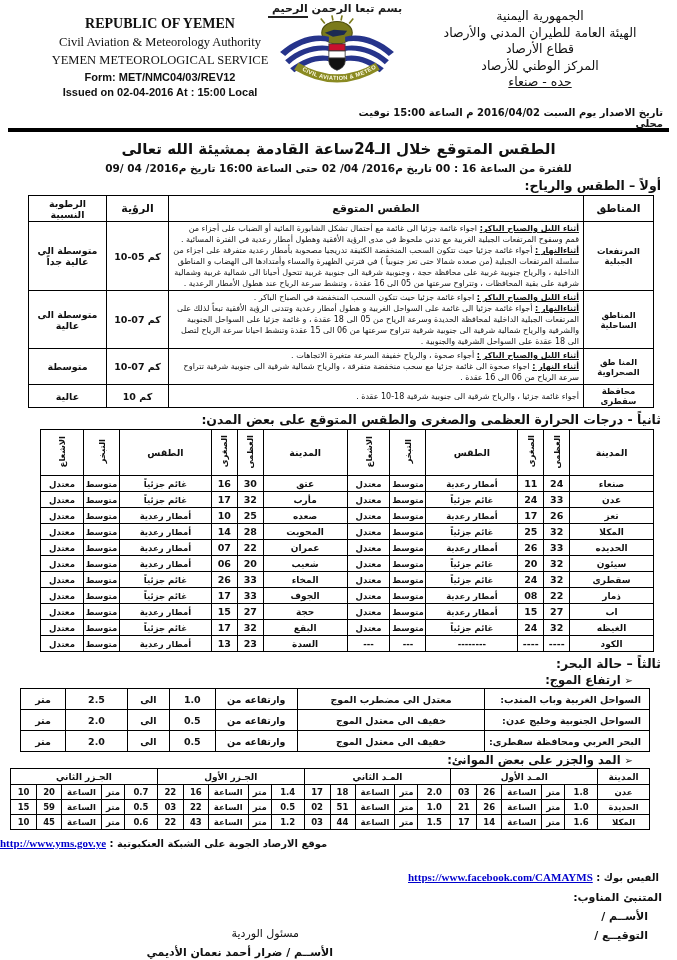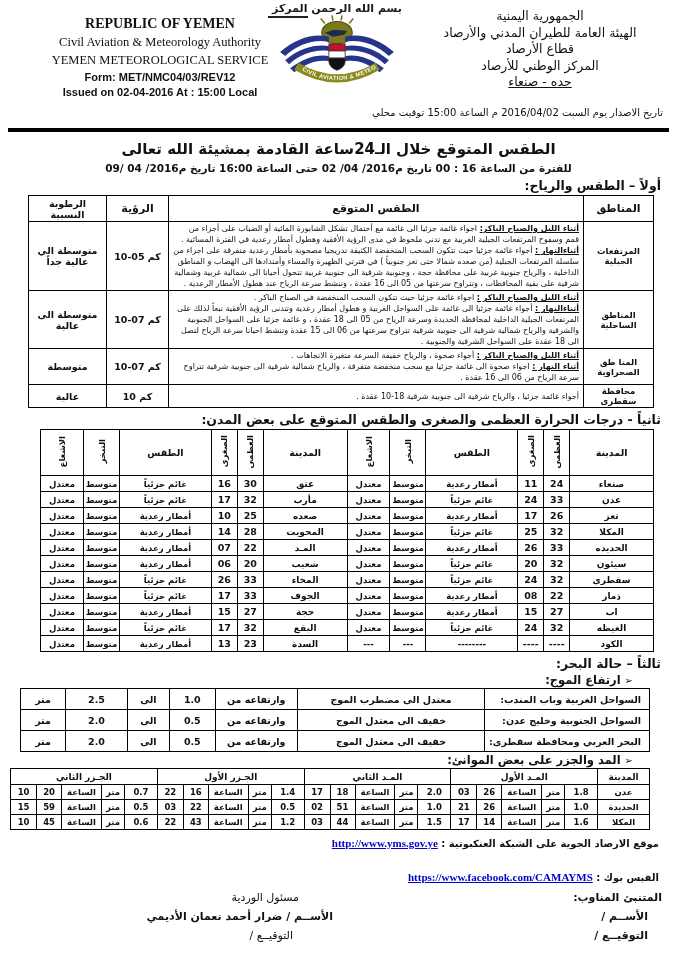--- a/index.html
+++ b/index.html
@@ -17,21 +17,21 @@
   .eng .l1 { font-size:14px; font-weight:bold; margin-bottom:3px; }
   .eng .l2,.eng .l3,.eng .l4 { font-size:12.5px; margin-bottom:3px; }
   .eng .lf,.eng .li { font-family:"Liberation Sans", sans-serif; font-size:11px; font-weight:bold; margin-bottom:3px; }
   .logo-zone { position:absolute; left:270px; top:2px; width:134px; text-align:center; }
   .bismillah { font-size:11px; font-weight:bold; color:#1a1a1a; direction:rtl; white-space:nowrap; }
   .bism-line { position:absolute; left:-2px; top:14px; width:40px; height:2px; background:#222; }
   .ara { position:absolute; right:8px; top:8px; width:258px; direction:rtl; text-align:center;
          font-weight:normal; font-size:12.5px; line-height:16.5px; }
   .ara .l5 { text-decoration:underline; }
   .issued-ar { position:absolute; right:14px; top:107px; width:330px; direction:rtl;
-               text-align:right; font-size:10px; font-weight:normal; }
+               text-align:right; font-size:10px; font-weight:bold; }
   .rule { position:absolute; left:8px; right:8px; top:128px; height:4px; background:#000; }
 
   
   .title { direction:rtl; text-align:center; font-weight:bold; font-size:15px; margin-top:4px; }
   .subtitle { direction:rtl; text-align:center; font-weight:bold; font-size:10.5px; margin-top:4px; }
   .ltr { direction:ltr; unicode-bidi:embed; display:inline-block; }
   .sec-head { direction:rtl; text-align:right; font-weight:bold; font-size:12.5px; margin:4px 16px 2px 0; }
 
   
   table { border-collapse:collapse; direction:rtl; }
@@ -66,48 +66,48 @@
   .t3 { width:630px; margin:1px 0 1px 20px; font-size:9.5px; }
   .t3 td { height:21px; font-weight:bold; text-align:center; padding:0 3px; }
   .t3 .wlabel { text-align:right; padding-right:8px; }
 
   
   .t4 { width:640px; margin:1px 0 0 10px; font-size:8.5px; }
   .t4 th { height:16px; font-weight:bold; font-size:9px; padding:0 1px; }
   .t4 td { height:15px; font-weight:bold; text-align:center; padding:0 1px; }
 
   
-  .site-line { direction:rtl; text-align:right; margin:7px 18px 0 0; font-size:10px; font-weight:bold;padding-left:36px; }
+  .site-line { direction:rtl; text-align:left; margin:7px 18px 0 0; font-size:10px; font-weight:bold; }
   .fb-line { direction:rtl; text-align:right; margin:22px 18px 0 0; font-size:10px; font-weight:bold; }
   a.doc-link { color:#0000cc; text-decoration:underline; font-family:"Liberation Serif", serif; font-size:11px; font-weight:bold; }
   .sign-r { position:absolute; right:15px; top:888px; width:210px; direction:rtl; text-align:right;
             font-size:11px; font-weight:bold; line-height:19px; }
   .sign-r .ind { margin-right:14px; }
   .sign-l { position:absolute; left:118px; top:888px; width:215px; direction:rtl; text-align:right;
             font-size:11px; line-height:19px; }
-  .sign-l .t { margin-right:34px; font-weight:normal; }
+  .sign-l .t { margin-right:34px; font-weight:normal;margin-top:36px; }
   .sign-l .n { font-weight:bold; }
   .sign-l .s { margin-right:40px; font-weight:normal; }
 </style>
 </head>
 <body>
 
 <div class="page">
 
   <div class="header-zone">
     <div class="eng">
       <div class="l1">REPUBLIC OF YEMEN</div>
       <div class="l2">Civil Aviation &amp; Meteorology Authority</div>
       <div class="l3">YEMEN METEOROLOGICAL SERVICE</div>
       <div class="lf">Form: MET/NMC04/03/REV12</div>
       <div class="li">Issued on  02-04-2016  At : 15:00  Local</div>
     </div>
 
     <div class="logo-zone">
-      <div class="bismillah">بسم الله الرحمن المركز</div>
+      <div class="bismillah">بسم تبعا الرحمن الرحيم</div>
       <div class="bism-line"></div>
       <svg width="122" height="74" viewBox="0 0 120 72">
 
         <g stroke="#7a7a1b" stroke-width="1.6">
           <line x1="48" y1="8" x2="44" y2="3"></line>
             <line x1="56" y1="5" x2="55" y2="0"></line>
           <line x1="64" y1="5" x2="65" y2="0"></line>
             <line x1="72" y1="8" x2="76" y2="3"></line>
         </g>
 
@@ -308,21 +308,21 @@
           <td class="sm">متوسط</td>
           <td class="sm">معتدل</td>
         </tr>
         <tr>
           <td class="city">الحديده</td>
           <td class="num" dir="ltr">33</td>
           <td class="num" dir="ltr">26</td>
           <td class="wx">أمطار رعدية</td>
           <td class="sm">متوسط</td>
           <td class="sm">معتدل</td>
-          <td class="city">المـد</td>
+          <td class="city">عمران</td>
           <td class="num" dir="ltr">22</td>
           <td class="num" dir="ltr">07</td>
           <td class="wx">أمطار رعدية</td>
           <td class="sm">متوسط</td>
           <td class="sm">معتدل</td>
         </tr>
         <tr>
           <td class="city">سيئون</td>
           <td class="num" dir="ltr">32</td>
           <td class="num" dir="ltr">20</td>

